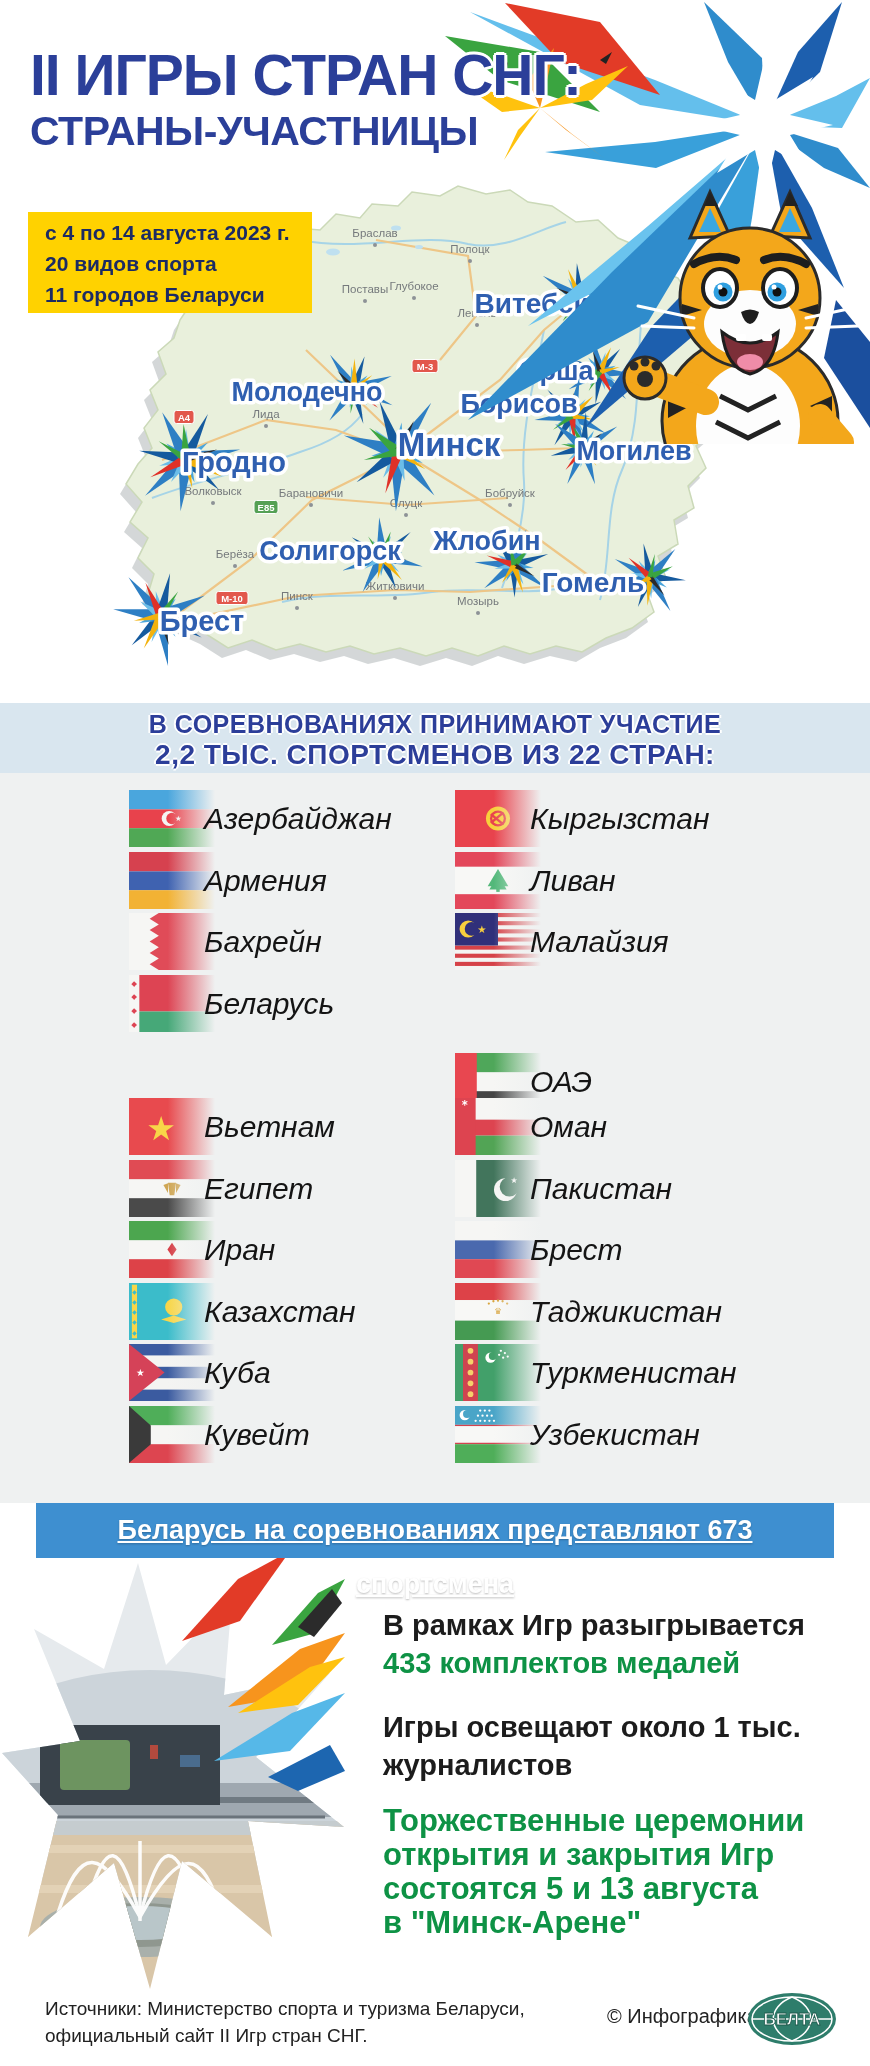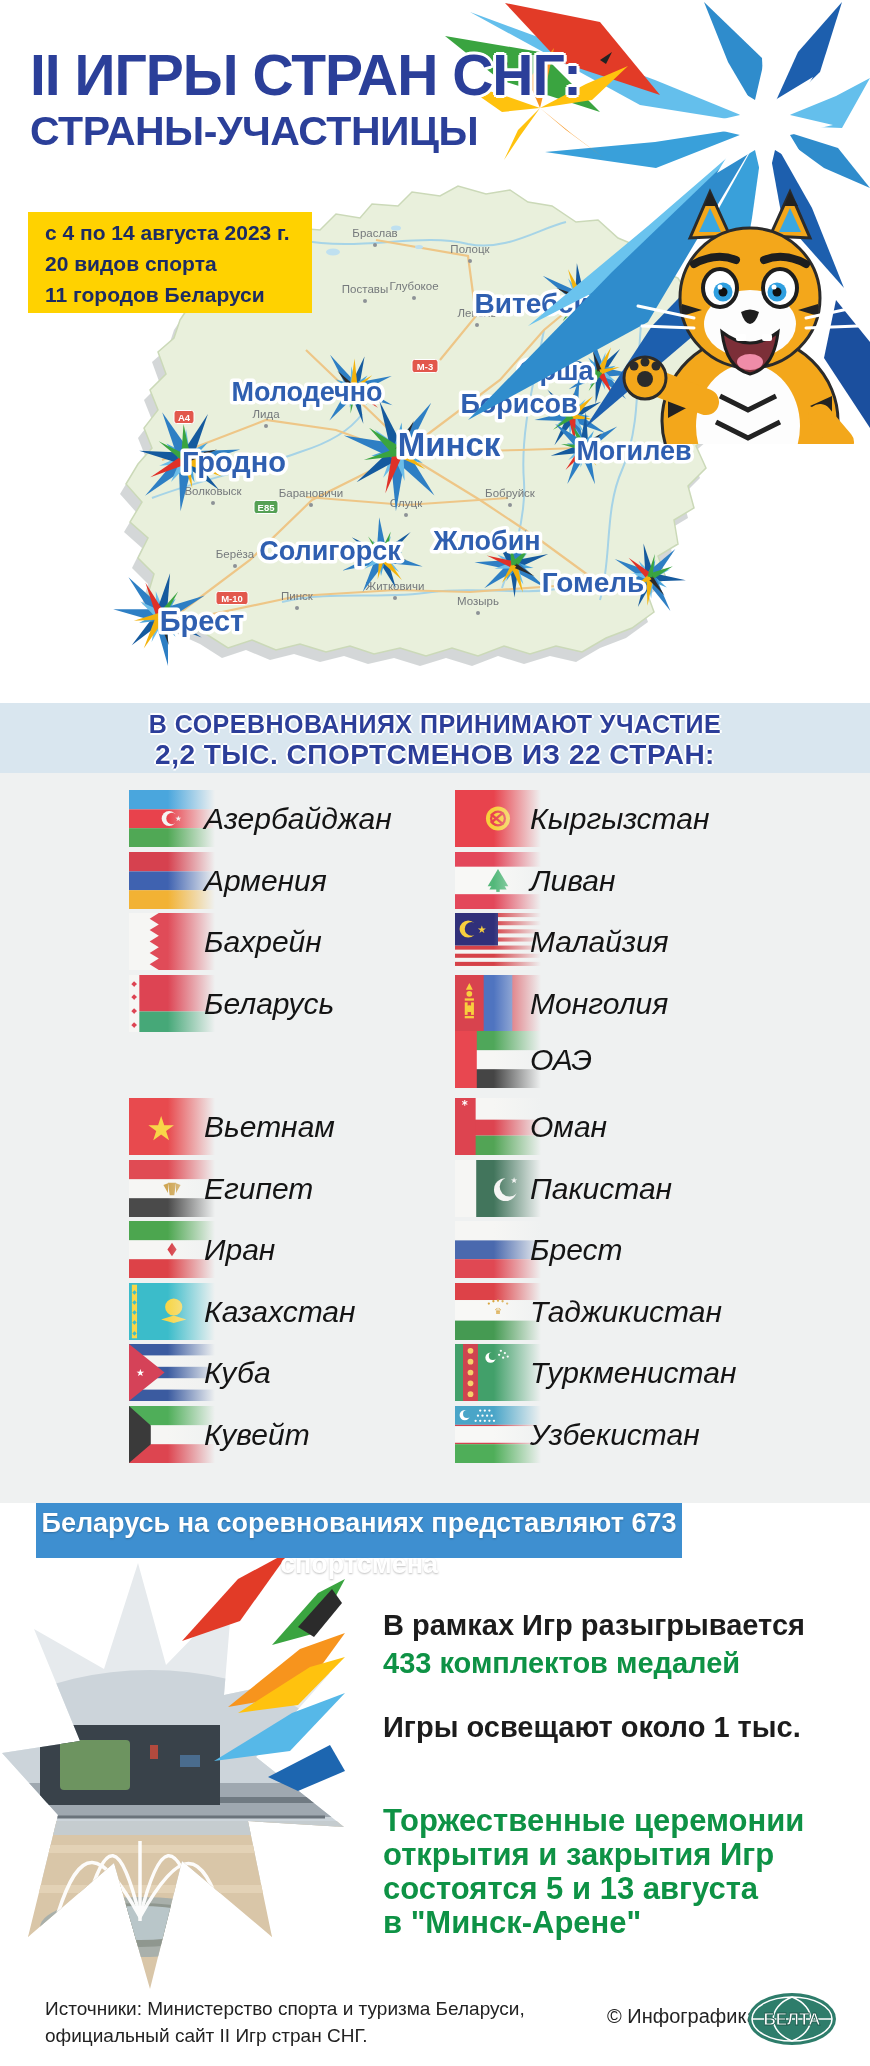--- a/index.html
+++ b/index.html
@@ -50,23 +50,23 @@
   .country-row{position:absolute;left:0;width:360px;height:57px;}
   .flag{position:absolute;left:0;top:0;width:86px;height:57px;}
   .flag svg{display:block;width:100%;height:100%;}
   .flag svg text{font-family:"DejaVu Sans",sans-serif;font-weight:bold;}
   .flag-fade{position:absolute;inset:0;
              background:linear-gradient(90deg,rgba(239,241,241,0) 45%,rgba(239,241,241,1) 100%);}
   .country-name{position:absolute;left:75px;top:0;line-height:57px;font-size:30px;
                 font-style:italic;color:#141414;white-space:nowrap;}
 
   
-  .banner{left:36px;top:1503px;width:646px;height:55px;background:#3e8fd0;z-index:12;
-          color:#fff;font-weight:bold;font-size:27px;text-align:center;line-height:41px;
-          text-shadow:0 1px 2px rgba(0,0,0,0.25);}
+  .banner{left:36px;top:1503px;width:798px;height:55px;background:#3e8fd0;z-index:12;
+          color:#fff;font-weight:bold;font-size:27px;text-align:center;line-height:54px;
+          text-shadow:0 1px 2px rgba(0,0,0,0.25);text-decoration:underline;}
 
   
   #collage-svg{left:0;top:1545px;z-index:5;}
   .fact{left:383px;width:460px;font-weight:bold;font-size:29px;line-height:38px;color:#1c1c1c;z-index:8;}
   .fact-1{top:1606px;}
   .fact-2{top:1708px;}
   .green{color:#0e9245;}
   .ceremony{left:383px;top:1804px;width:460px;font-weight:bold;font-size:31px;line-height:34px;
             color:#0e9245;z-index:8;}
 
@@ -666,38 +666,21 @@
             <rect x="0" y="85.7" width="150" height="7.2" fill="#d64248"></rect>
             <rect x="0" y="0" width="75" height="57" fill="#30307a"></rect>
             <circle cx="23" cy="28" r="15" fill="#f8cf3e"></circle>
             <circle cx="29" cy="28" r="12" fill="#30307a"></circle>
             <text x="47" y="34.3" font-size="18" fill="#f8cf3e" text-anchor="middle">★</text>
           </svg>
           <div class="flag-fade"></div>
         </div>
         <span class="country-name">Малайзия</span>
       </div>
-      <div class="country-row" style="top: 184.8px;">
-        <div class="flag">
-          <svg viewBox="0 0 150 100" preserveAspectRatio="none">
-            <rect x="0" y="0" width="150" height="100" fill="#d8434e"></rect>
-            <rect x="50" y="0" width="50" height="100" fill="#4f74c0"></rect>
-            <polygon points="25,14 31,26 19,26" fill="#f8cf3e"></polygon>
-            <circle cx="25" cy="33" r="5" fill="#f8cf3e"></circle>
-            <rect x="17" y="41" width="16" height="4" fill="#f8cf3e"></rect>
-            <rect x="17" y="48" width="5" height="22" fill="#f8cf3e"></rect>
-            <rect x="28" y="48" width="5" height="22" fill="#f8cf3e"></rect>
-            <circle cx="25" cy="59" r="6" fill="#f8cf3e"></circle>
-            <rect x="17" y="72" width="16" height="4" fill="#f8cf3e"></rect>
-          </svg>
-          <div class="flag-fade"></div>
-        </div>
-        <span class="country-name">Монголия</span>
-      </div>
-      <div class="country-row" style="top: 241px;">
+      <div class="country-row" style="top: 263px;">
         <div class="flag">
           <svg viewBox="0 0 150 100" preserveAspectRatio="none">
             <rect x="0" y="0" width="150" height="34" fill="#4fa75a"></rect>
             <rect x="0" y="34" width="150" height="33" fill="#f6f6f4"></rect>
             <rect x="0" y="67" width="150" height="33" fill="#454545"></rect>
             <rect x="0" y="0" width="38" height="100" fill="#e84750"></rect>
           </svg>
           <div class="flag-fade"></div>
         </div>
         <span class="country-name">ОАЭ</span>
@@ -854,20 +837,21 @@
       <polygon points="268,232 330,200 345,226 298,246" fill="#1d66b0"></polygon>
     </g>
   </svg>
 
   <div class="abs fact fact-1">
     <div>В рамках Игр разыгрывается</div>
     <div class="green">433 комплектов медалей</div>
   </div>
   <div class="abs fact fact-2">
     <div>Игры освещают около 1 тыс.</div>
+    <div>журналистов</div>
   </div>
   <div class="abs ceremony">
     <div>Торжественные церемонии</div>
     <div>открытия и закрытия Игр</div>
     <div>состоятся 5 и 13 августа</div>
     <div>в "Минск-Арене"</div>
   </div>
 
   <div class="abs sources">
     <div>Источники: Министерство спорта и туризма Беларуси,</div>

